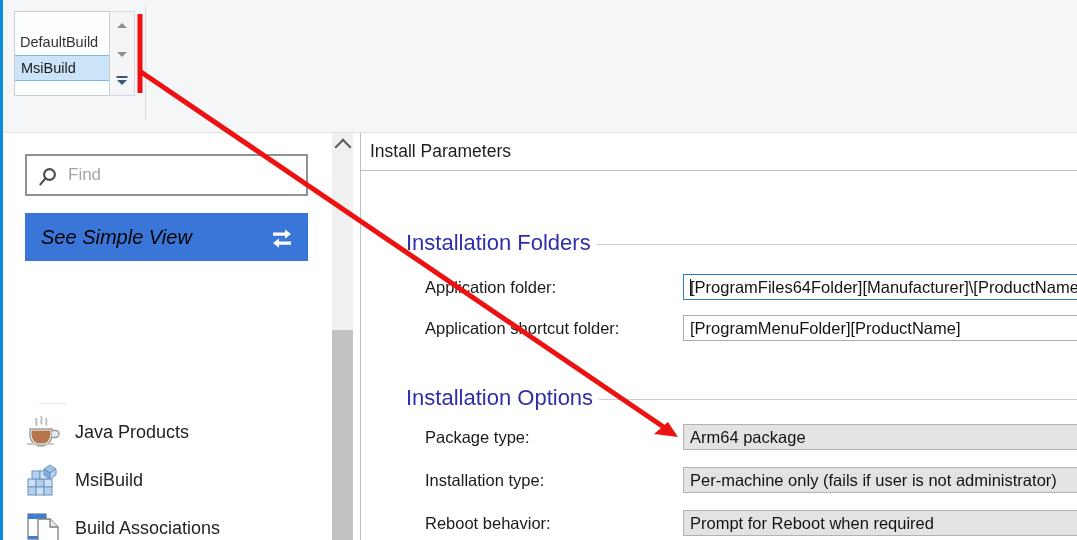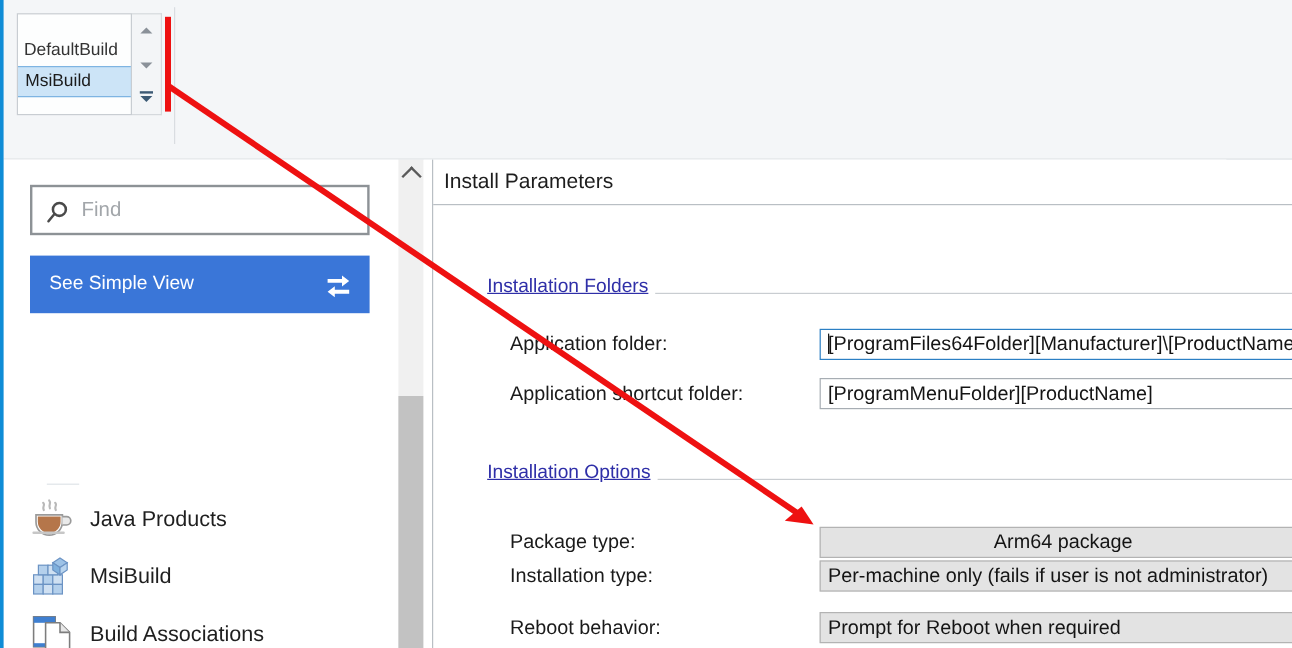--- a/index.html
+++ b/index.html
@@ -177,22 +177,23 @@
     left: 22px; top: 80px;
     width: 283px; height: 48px;
     background: #3a76d8;
     color: #ffffff;
     cursor: pointer;
   }
   .simple-view-label {
     position: absolute;
     left: 16px; top: 0;
     line-height: 48px;
-    font-size: 16px;
-    color: #ffffff;
+    font-size: 20px;
+    color: #000000;
+    font-style: italic;
   }
   .swap-icon {
     position: absolute;
     right: 15px; top: 13px;
     width: 22px; height: 22px;
   }
 
   .nav-divider {
     position: absolute;
     left: 36px; top: 270px;
@@ -288,27 +289,26 @@
   }
 
   .section {
     position: absolute;
     left: 0;
     width: 717px;
   }
   .section-title {
     position: absolute;
     left: 45px; top: 0;
-    font-size: 16px;
+    font-size: 22px;
     color: #2f2fa8;
     background: #ffffff;
     padding-right: 6px;
     white-space: nowrap;
     z-index: 2;
-    text-decoration: underline;
   }
   .section-rule {
     position: absolute;
     left: 45px; top: 14px;
     width: 672px; height: 1px;
     background: #c9cdd1;
     z-index: 1;
   }
 
   .field-row {
@@ -505,21 +505,21 @@
     <div class="field-row" style="top:182px;">
       <span class="field-label">Application shortcut folder:</span>
       <span class="field-value textbox">[ProgramMenuFolder][ProductName]</span>
     </div>
 
     <div class="section" style="top:252px;">
       <div class="section-rule"></div>
       <span class="section-title">Installation Options</span>
     </div>
 
-    <div class="field-row" style="top:306px;text-align:center;">
+    <div class="field-row" style="top:291px;">
       <span class="field-label">Package type:</span>
       <span class="field-value combo">Arm64 package</span>
     </div>
 
     <div class="field-row" style="top:377px;">
       <span class="field-label">Reboot behavior:</span>
       <span class="field-value combo">Prompt for Reboot when required</span>
     </div>
 
     <div class="field-row" style="top:334px;">

